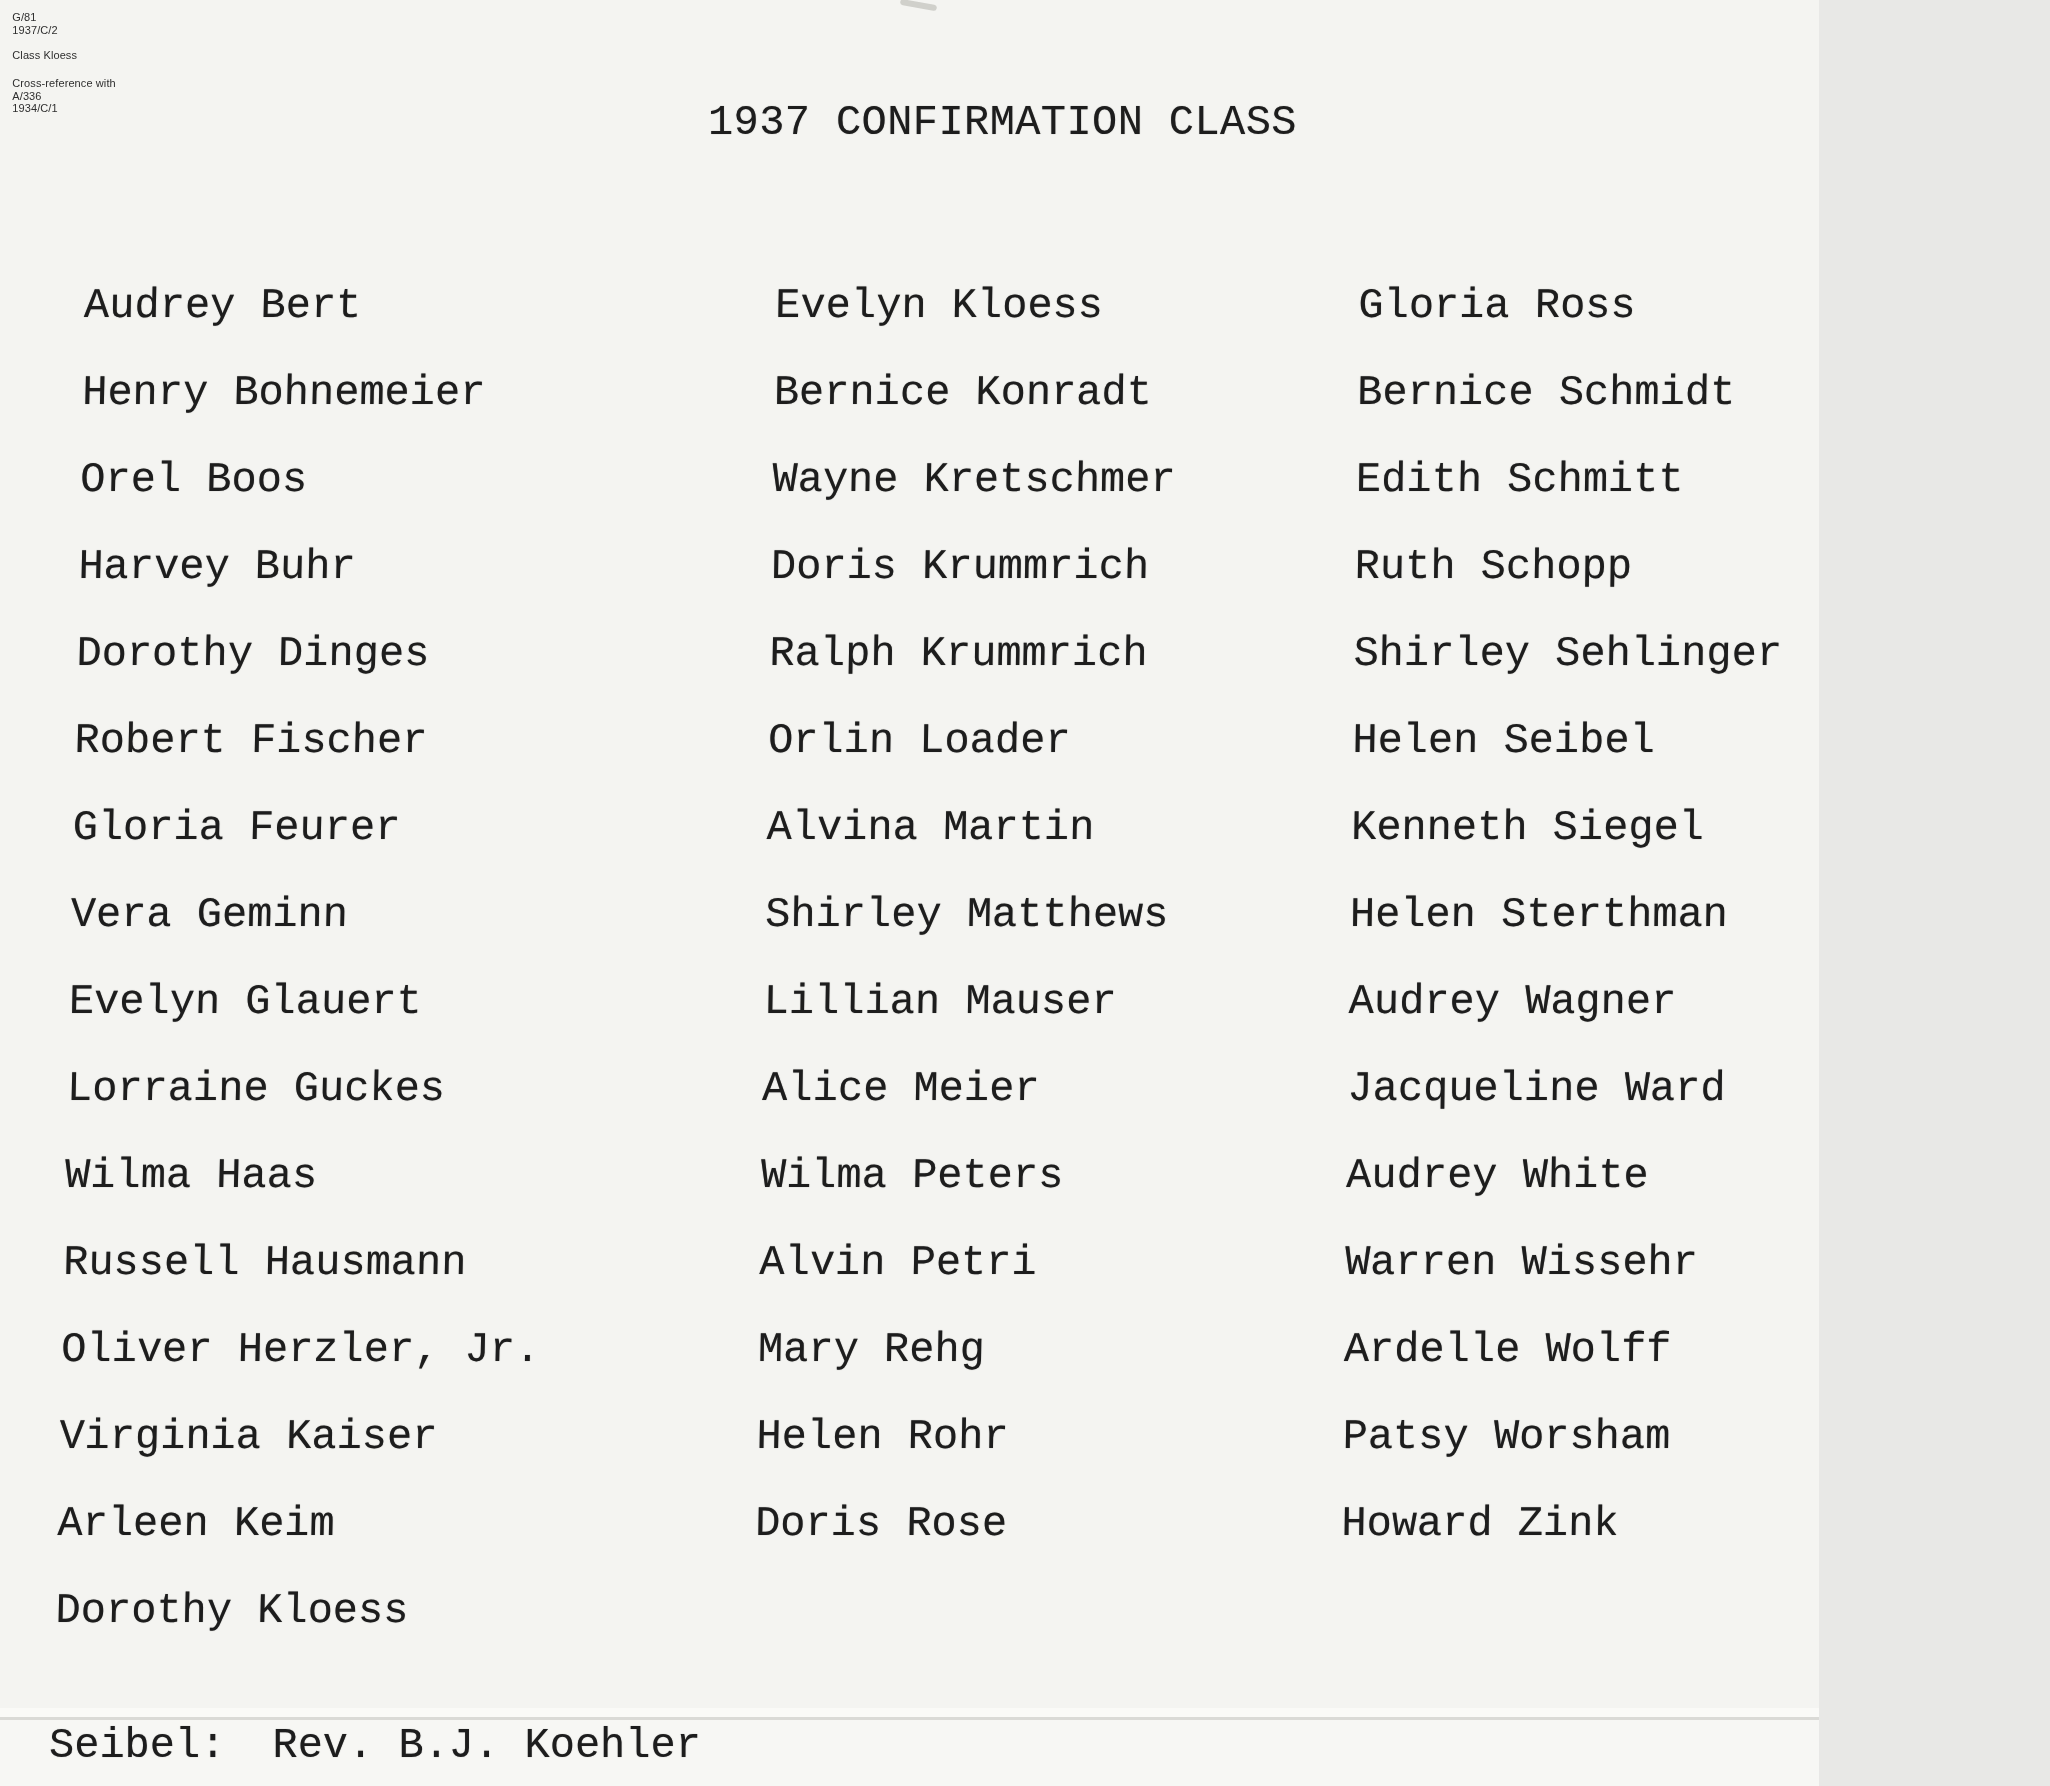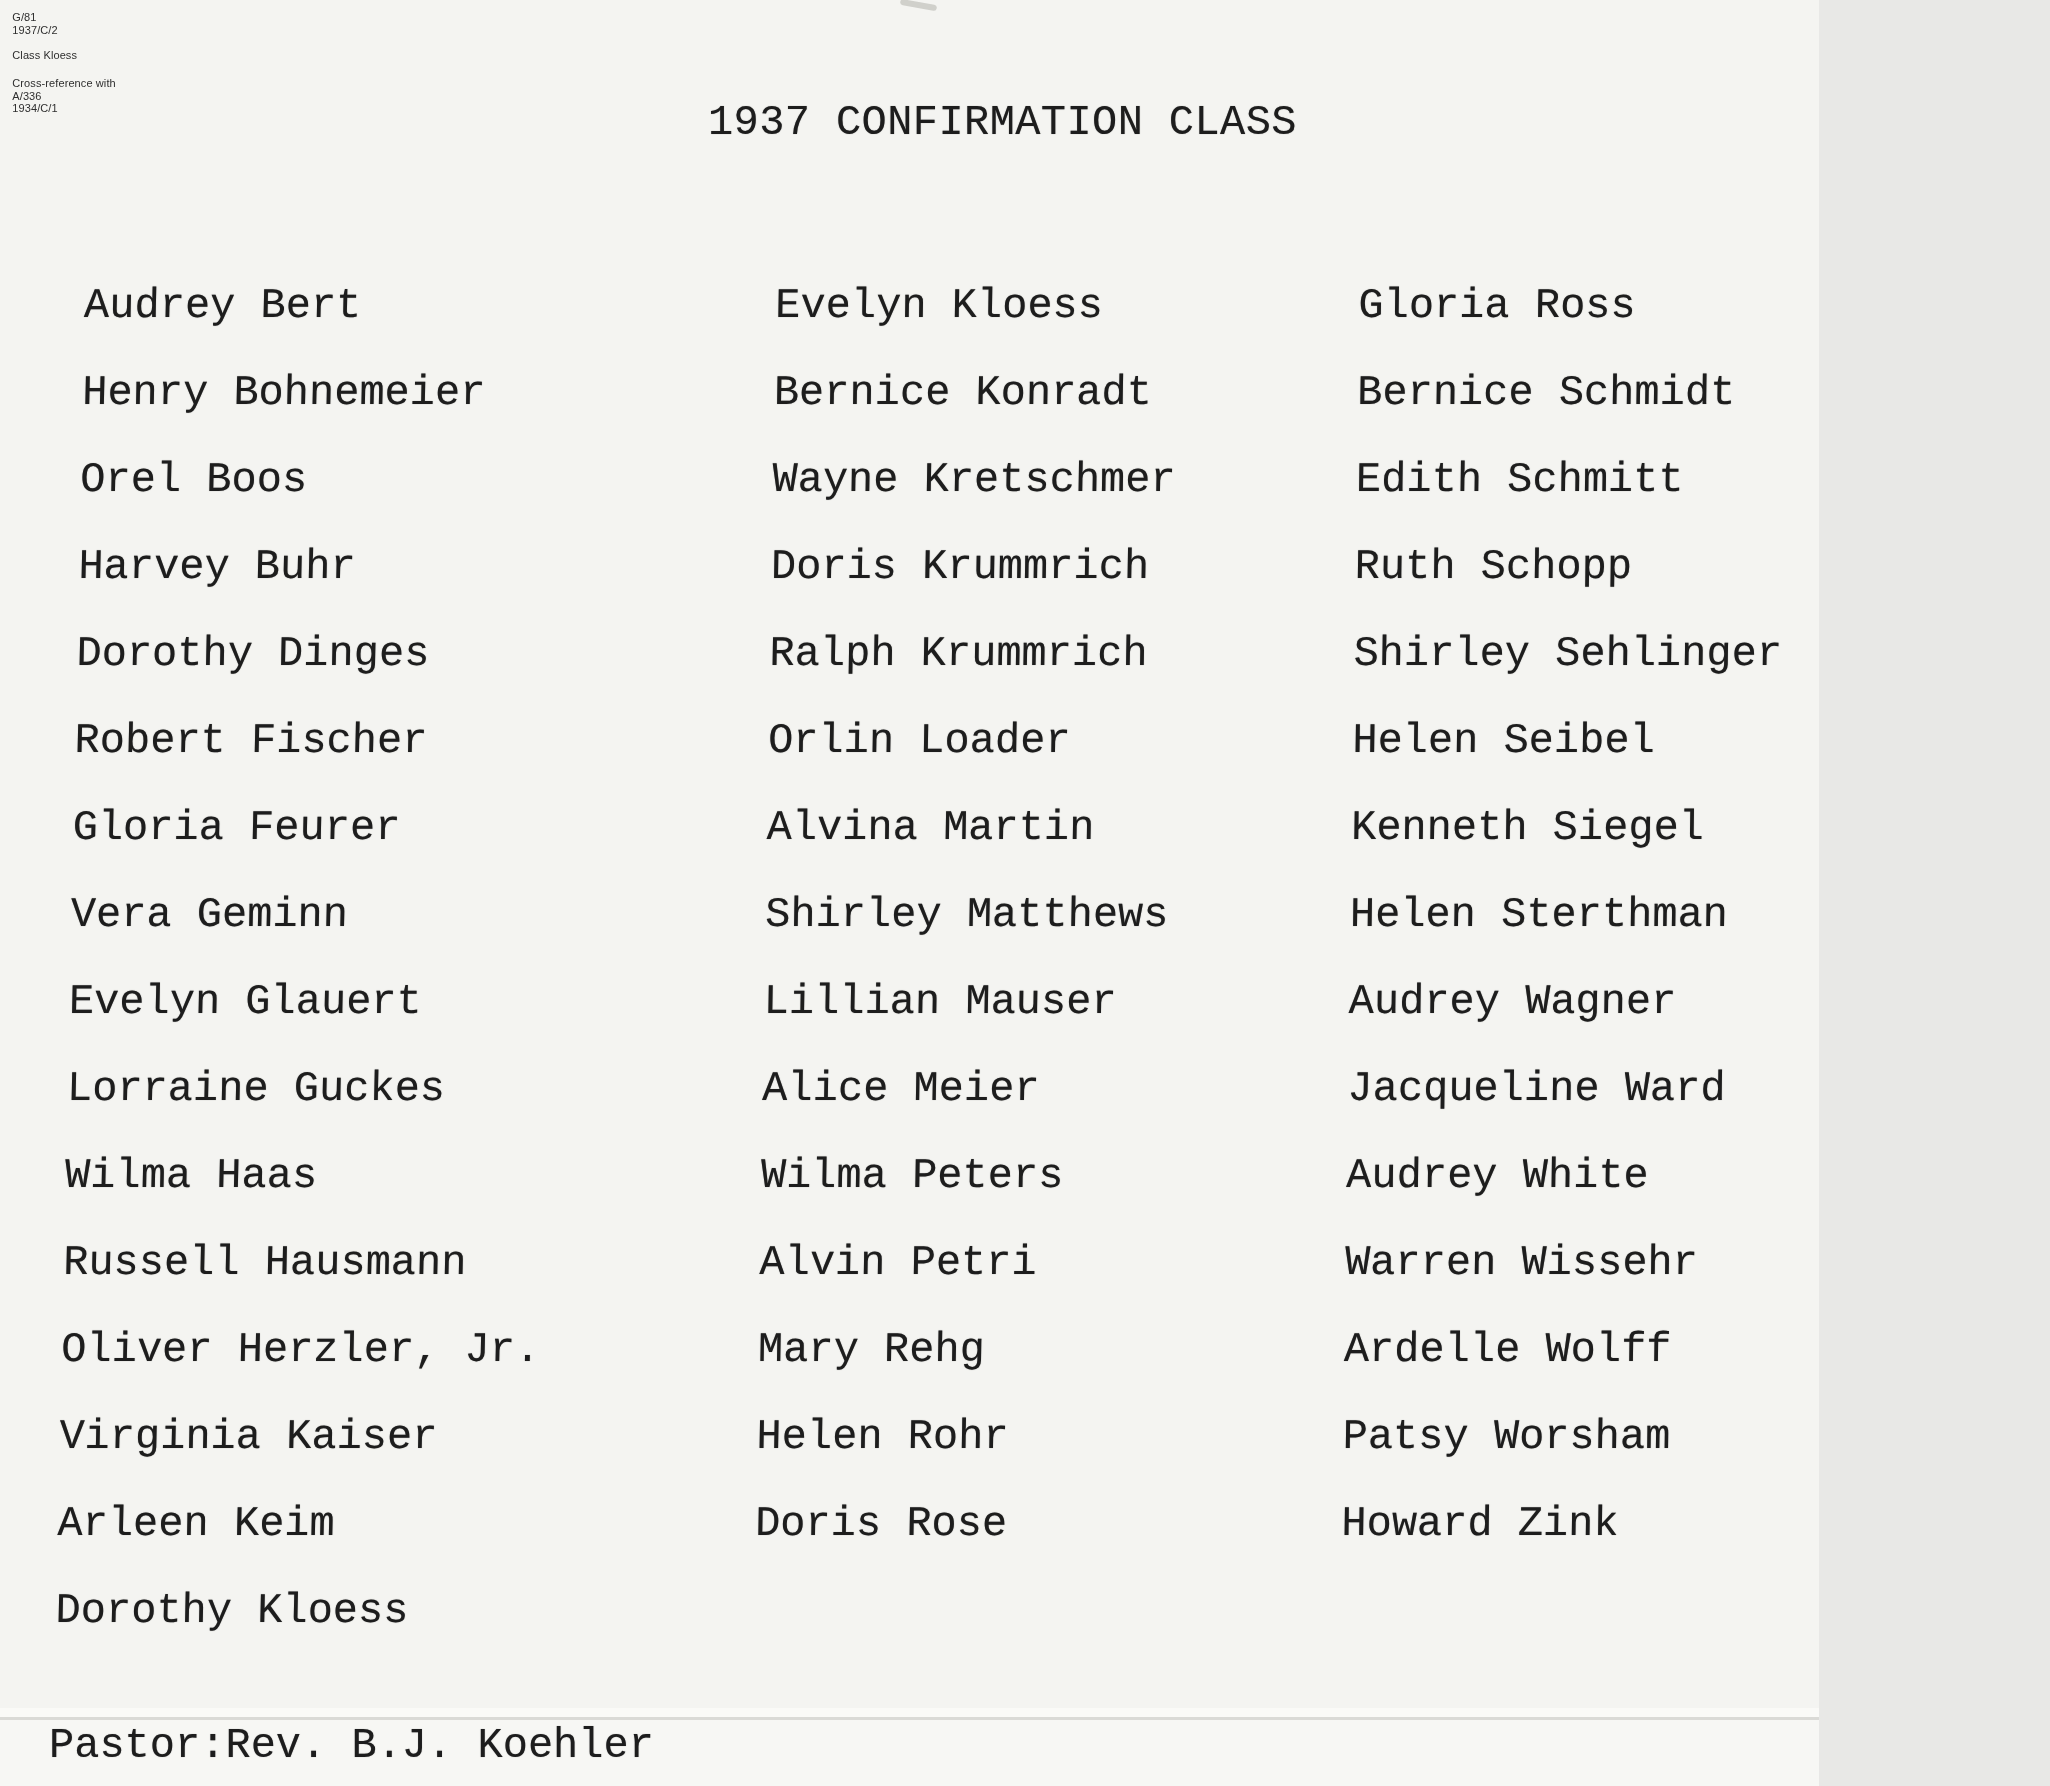--- a/index.html
+++ b/index.html
@@ -59,21 +59,21 @@
   .col-3 { left: 1359px; transform: skewX(-0.8deg);  }
 
   .pastor {
     position: absolute;
     left: 49px;
     top: 1722px;
     font-size: 42px;
     line-height: 49px;
     white-space: nowrap;
   }
-  .pastor .pastor-name { }
+  .pastor .pastor-name { margin-left: 47px; }
 
   
   .seam-bright {
     position: absolute;
     left: 0; top: 1708px;
     width: 100%; height: 8.8px;
     background: #fafaf7;
   }
   .seam-line {
     position: absolute;
@@ -174,20 +174,20 @@
     <div class="name">Ardelle Wolff</div>
     <div class="name">Patsy Worsham</div>
     <div class="name">Howard Zink</div>
   </div>
 
   <div class="seam-bright"></div>
   <div class="seam-line"></div>
   <div class="seam-lower"></div>
 
   <div class="pastor typew">
-    <span>Pastor:</span><span class="pastor-name">Rev. B.J. Koehler</span>
+    <span>Seibel:</span><span class="pastor-name">Rev. B.J. Koehler</span>
   </div>
 
   <div class="edge-line-right"></div>
   <div class="top-mark"></div>
 
 </div>
 
 
 </body></html>

